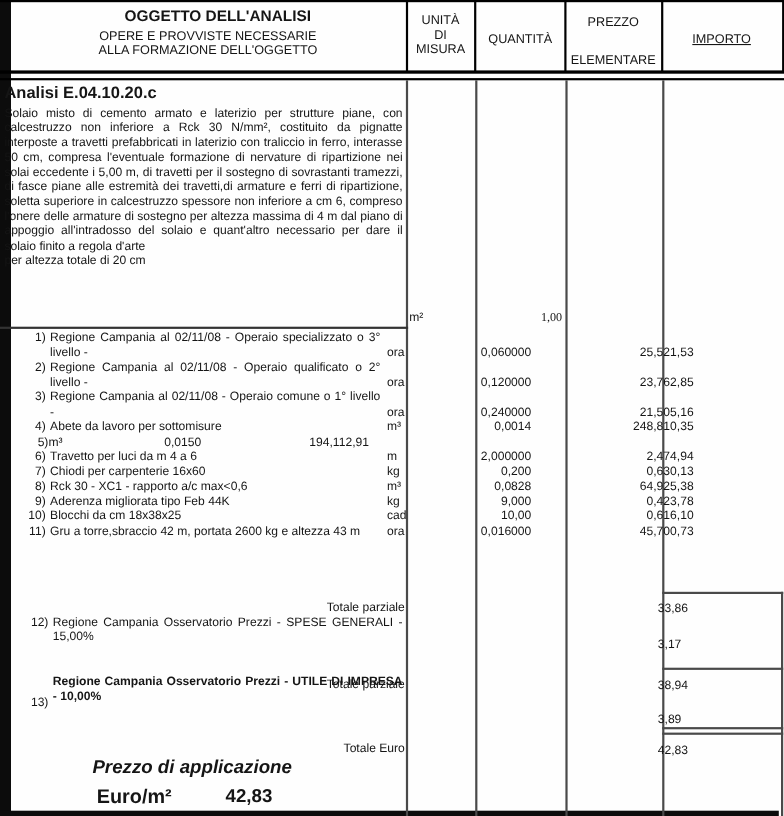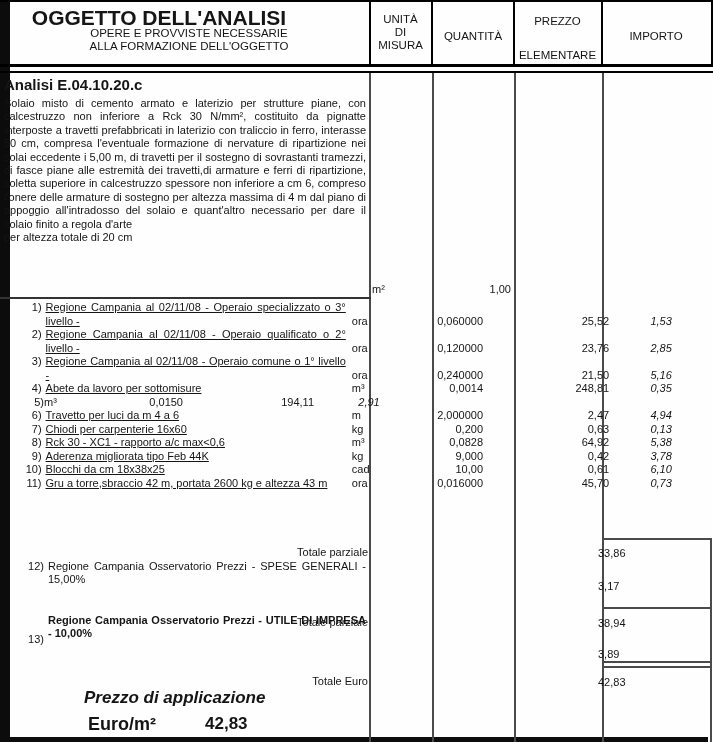--- a/index.html
+++ b/index.html
@@ -12,42 +12,42 @@
   .line{position:absolute;background:#000;}
   .gline{position:absolute;background:#4a4a4a;}
   .scan{position:absolute;background:#0c0c0c;}
   .t11{font-size:11px;line-height:13.4px;}
   .t115{font-size:11.5px;line-height:13px;}
   .bold{font-weight:bold;}
   .ctr{text-align:center;}
   .rt{text-align:right;}
   .just{text-align:justify;}
   
-  #h-title{left:10px;top:6px;width:298px;font-size:21px;}
+  #h-title{left:10px;top:6px;width:298px;font-size:14px;padding-left:39px;}
   #h-sub1{left:10px;top:27px;width:358px;}
   #h-sub2{left:10px;top:40px;width:358px;}
   #h-unit{left:370px;top:13px;width:61px;white-space:pre-line;}
   #h-qty{left:432px;top:30px;width:82px;}
   #h-price1{left:514px;top:15px;width:87px;}
   #h-price2{left:514px;top:49px;width:87px;}
-  #h-imp{left:603px;top:30px;width:106px;}
+  #h-imp{left:603px;top:30px;width:106px;text-decoration:underline;}
   
   #analisi-title{left:4px;top:76px;font-size:15px;}
   #desc-block{left:4px;top:97px;width:362px;}
   #unit-base{left:372px;top:283px;}
-  #qty-base{left:430px;top:283px;width:81px;}
+  #qty-base{left:430px;top:283px;width:81px;font-family:Liberation Serif, serif;}
   
   #items{left:0;top:301px;width:713px;font-size:11px;line-height:13.5px;}
   .item{display:flex;align-items:flex-end;}
   .item .num{width:44px;text-align:right;align-self:flex-start;}
-  .item .desc{width:318px;margin-left:4px;margin-right:6px;text-align:justify;text-decoration:underline;}
+  .item .desc{width:318px;margin-left:4px;margin-right:6px;text-align:justify;}
   .item .unit{width:58px;}
   .item .qty{width:81px;text-align:right;}
   .item .price{width:87px;text-align:right;margin-left:44px;}
-  .item .amt{width:110px;text-align:center;font-style:italic;}
+  .item .amt{width:110px;text-align:left;}
   
   .tplabel{left:168px;width:200px;text-align:right;}
   .tval{left:598px;width:110px;text-align:left;}
   #tp1-label{top:546px;} #tp1-value{top:547px;}
   #i12-num{left:0;width:44px;text-align:right;top:560px;}
   #i12-desc{left:48px;width:318px;top:560px;}
   #i12-val{top:580px;}
   #tp2-label{top:616px;} #tp2-value{top:617px;}
   #i13-num{left:0;width:44px;text-align:right;top:633px;}
   #i13-desc{left:48px;width:318px;top:614px;font-weight:bold;}

